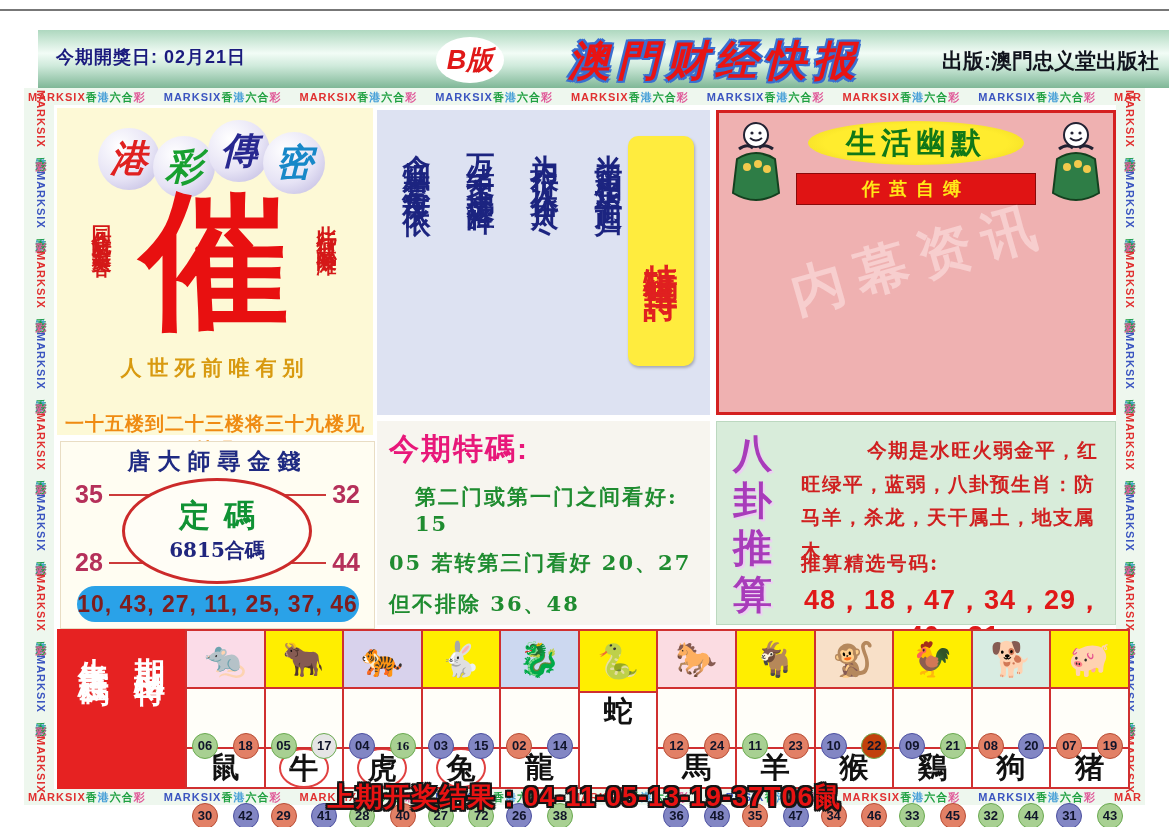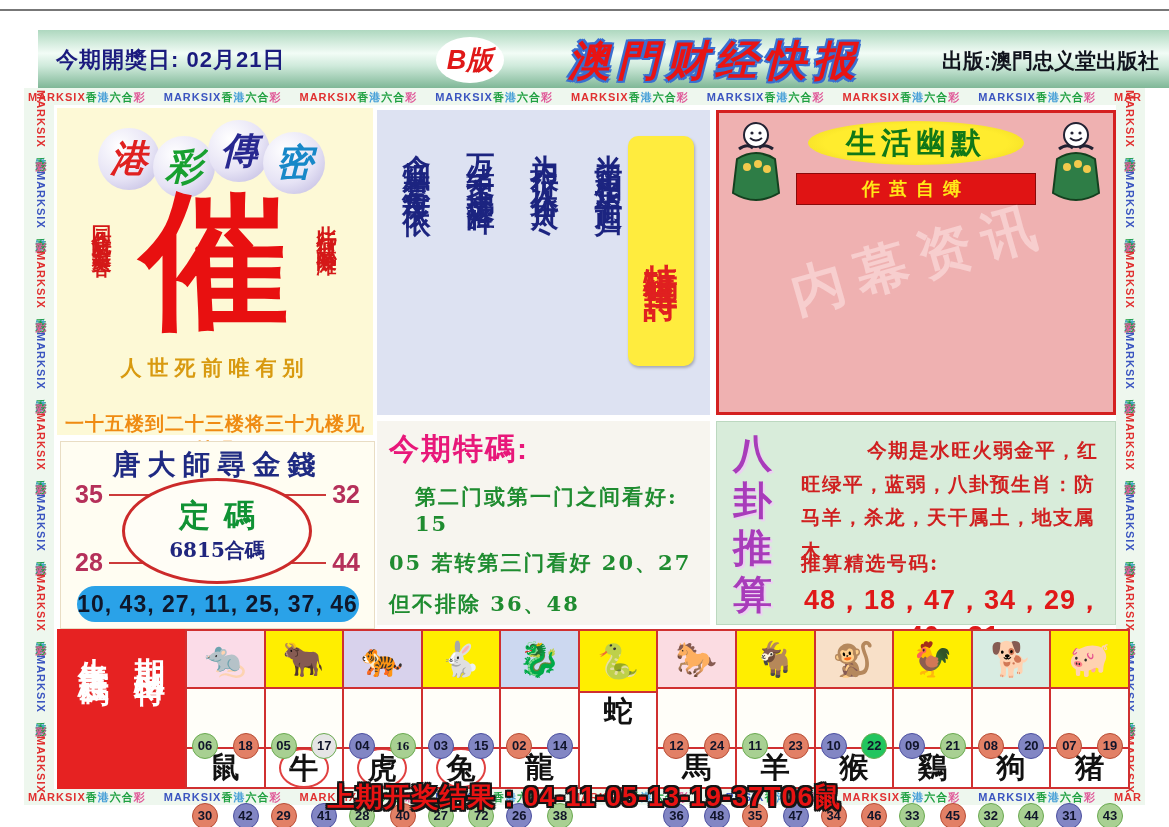--- a/index.html
+++ b/index.html
@@ -5,21 +5,21 @@
   html,body{margin:0;padding:0;background:#fff;}
   .page{position:relative;width:1169px;height:827px;background:#ffffff;overflow:hidden;
         font-family:"Liberation Sans","DejaVu Sans",sans-serif;}
   .abs{position:absolute;}
   .serifc{font-family:"DejaVu Serif","Liberation Serif",serif;}
 
   
   .top-rule{top:9px;left:0;width:1169px;height:2px;background:#777;}
   .hdr{top:30px;left:38px;width:1131px;height:58px;
        background:linear-gradient(180deg,#aed8bf 0%,#f2fcf6 40%,#cfeadb 62%,#7fb797 100%);}
-  .hdr-date{position:absolute;left:18px;top:15px;font-size:22px;font-weight:bold;
+  .hdr-date{position:absolute;left:18px;top:15px;font-size:18px;font-weight:bold;
             color:#1b1b7e;letter-spacing:1px;}
   .hdr-badge{position:absolute;left:398px;top:7px;width:68px;height:46px;background:#fff;
              border-radius:50%;text-align:center;line-height:46px;color:#e01818;
              font-size:27px;font-weight:900;font-style:italic;}
   .hdr-title{position:absolute;left:472px;top:3px;width:410px;text-align:center;
              font-size:42px;font-weight:900;font-style:italic;letter-spacing:7px;color:#e81414;
              text-shadow:-2px -2px 0 #3a6fd0,2px -2px 0 #3a6fd0,-2px 2px 0 #3a6fd0,
                           2px 2px 0 #3a6fd0,0 2px 0 #3a6fd0,0 -2px 0 #3a6fd0;}
   .hdr-pub{position:absolute;right:10px;top:17px;font-size:21px;font-weight:bold;color:#10131c;}
 
@@ -50,33 +50,33 @@
   .g-left{left:32px;} .g-right{right:32px;}
   .g-couplet{position:absolute;left:0;width:100%;text-align:center;color:#d89a10;
              font-size:21px;font-weight:bold;letter-spacing:6px;}
   .g-c1{top:246px;} .g-c2{top:292px;margin-top:47px;}
   .g-hint{position:absolute;top:303px;left:0;width:100%;text-align:center;color:#ef8b12;
           font-size:19px;font-weight:bold;letter-spacing:1px;}
 
   
   .master{top:441px;left:60px;width:313px;height:186px;background:#fffdf2;border:1px solid #e9ddc4;}
   .m-title{position:absolute;top:4px;left:0;width:100%;text-align:center;color:#1f2a82;
-           font-size:28px;font-weight:900;letter-spacing:7px;}
+           font-size:23px;font-weight:900;letter-spacing:7px;}
   .m-ellipse{position:absolute;top:36px;left:61px;width:184px;height:100px;border:3px solid #cc2a2a;
              border-radius:50%;text-align:center;background:#fffdf6;}
   .m-def{margin-top:14px;font-size:31px;font-weight:900;color:#109234;letter-spacing:14px;padding-left:14px;}
   .m-sub{font-size:20px;font-weight:bold;color:#20267e;}
   .m-corner{position:absolute;font-size:25px;font-weight:bold;color:#b5305a;}
   .m-tl{top:38px;left:14px;} .m-tr{top:38px;right:14px;}
   .m-bl{top:106px;left:14px;} .m-br{top:106px;right:14px;}
   .m-line{position:absolute;height:2px;background:#cc3a3a;}
   .l-tl{top:52px;left:48px;width:48px;} .l-tr{top:52px;right:48px;width:48px;}
   .l-bl{top:120px;left:48px;width:40px;} .l-br{top:120px;right:48px;width:40px;}
   .m-pill{position:absolute;bottom:6px;left:50%;transform:translateX(-50%);width:282px;height:36px;
-          background:#2aa2e8;border-radius:18px;color:#0f172a;font-size:23px;font-weight:bold;
+          background:#2aa2e8;border-radius:18px;color:#7f1d1d;font-size:23px;font-weight:bold;
           text-align:center;line-height:36px;letter-spacing:1px;}
 
   
   .poem{top:110px;left:377px;width:333px;height:305px;background:#dde2f2;
         display:flex;justify-content:space-between;padding:22px 16px 0 20px;box-sizing:border-box;}
   .poem-col{writing-mode:vertical-rl;text-orientation:upright;color:#1c2480;
             font-size:28px;font-weight:bold;letter-spacing:9px;height:272px;}
   .poem-title{width:66px;height:230px;margin-top:4px;background:#ffec3e;border-radius:10px;
               box-shadow:1px 2px 3px rgba(0,0,0,.25);display:flex;align-items:center;justify-content:center;
               writing-mode:vertical-rl;text-orientation:upright;color:#e02020;
@@ -390,21 +390,21 @@
           </div>
           <div class="zchar serifc">
             <span>羊</span>
           </div>
         </div>
         <div class="zcol">
           <div class="zanim" style="background: rgb(248, 224, 200);">🐒</div>
           <div class="znums">
             <div class="brow">
               <div class="ball" style="background: rgb(130, 134, 196); border-color: rgb(76, 80, 160);">10</div>
-              <div class="ball" style="background: #22c55e; border-color: rgb(106, 170, 80);">22</div>
+              <div class="ball" style="background: #c2410c; border-color: rgb(106, 170, 80);">22</div>
             </div>
             <div class="brow">
               <div class="ball" style="background: rgb(226, 128, 102); border-color: rgb(184, 76, 52);">34</div>
               <div class="ball" style="background: rgb(226, 128, 102); border-color: rgb(184, 76, 52);">46</div>
             </div>
           </div>
           <div class="zchar serifc">
             <span>猴</span>
           </div>
         </div>

